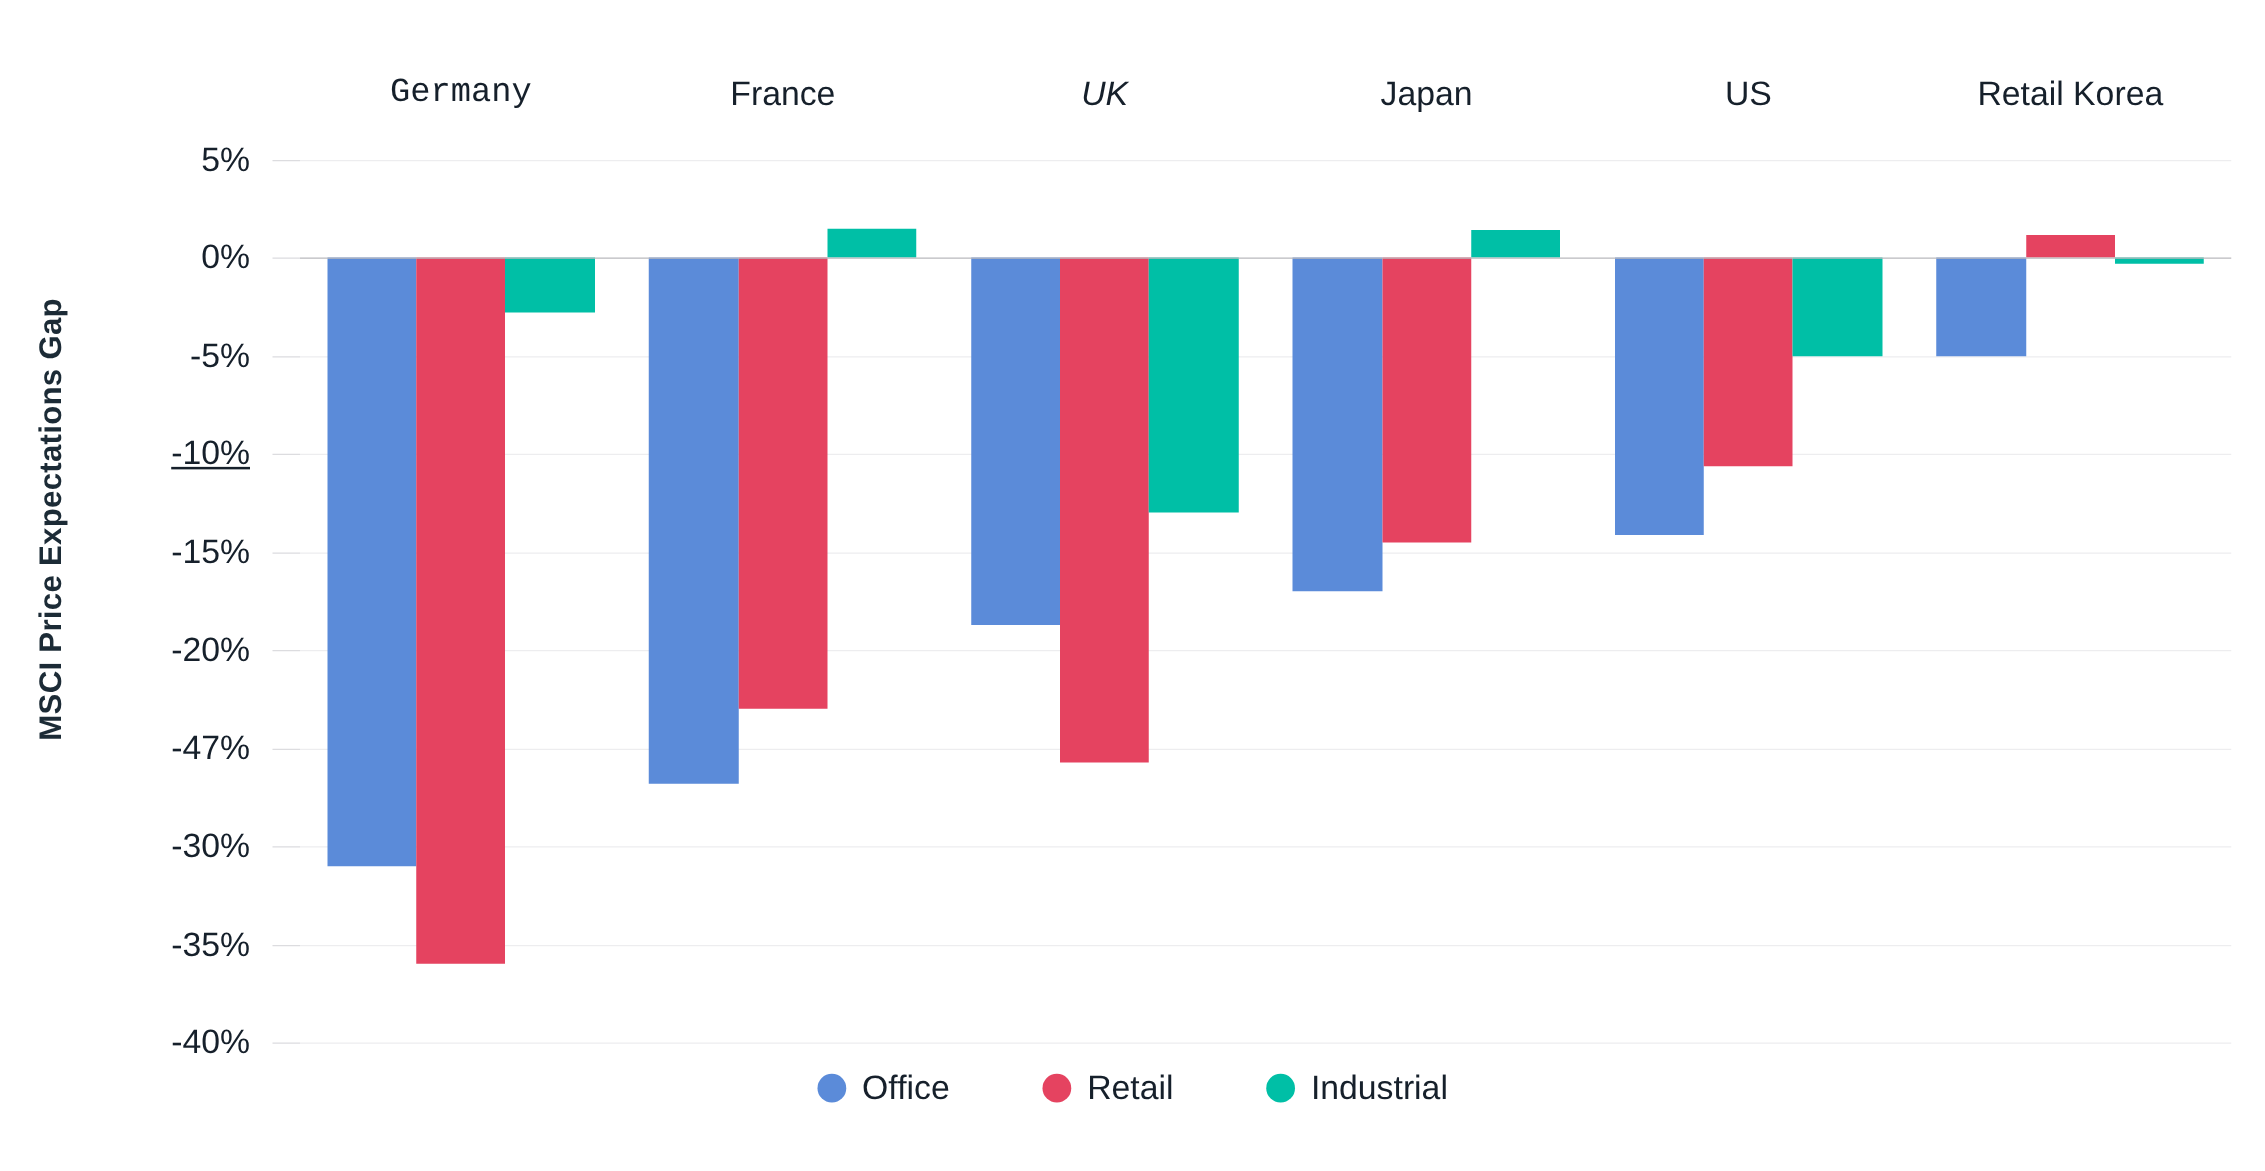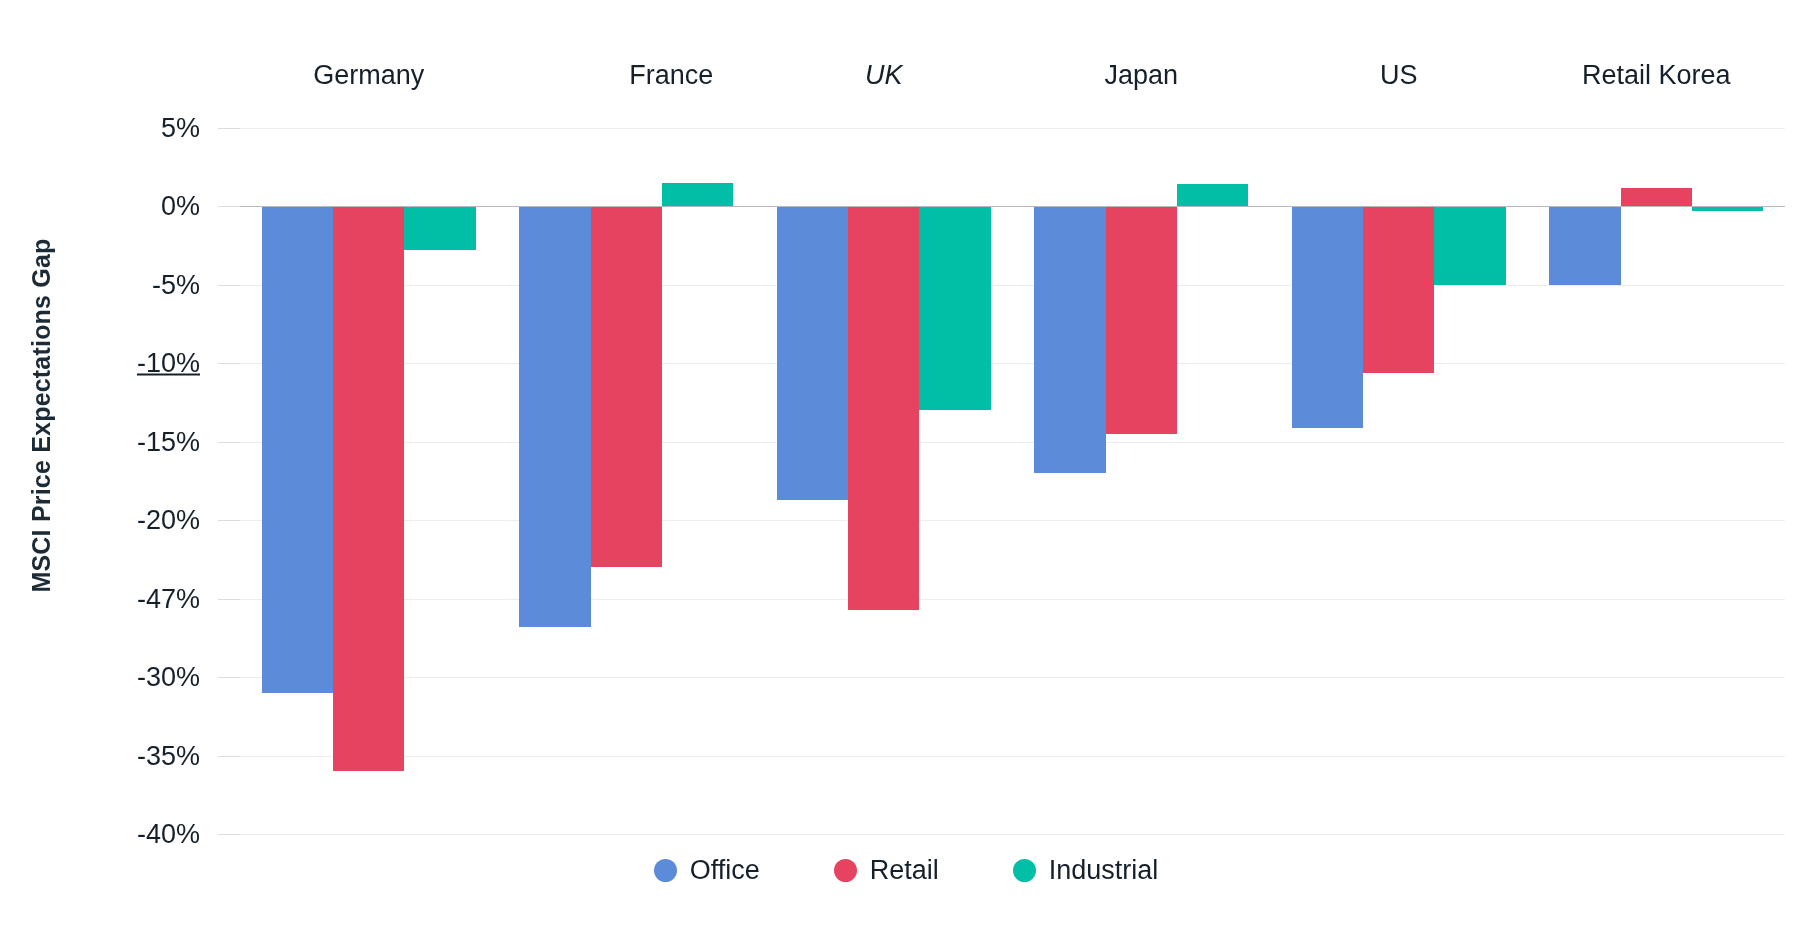--- a/index.html
+++ b/index.html
@@ -166,22 +166,22 @@
           <div class="ytick-label" style="top: 156.889px;">-5%</div>
           <div class="ytick-label" style="top: 235.333px; text-decoration: underline;">-10%</div>
           <div class="ytick-label" style="top: 313.778px; text-align: right;">-15%</div>
           <div class="ytick-label" style="top: 392.222px;">-20%</div>
           <div class="ytick-label" style="top: 470.667px;">-47%</div>
           <div class="ytick-label" style="top: 549.111px;">-30%</div>
           <div class="ytick-label" style="top: 627.556px;">-35%</div>
           <div class="ytick-label" style="top: 706px;">-40%</div>
         </div>
       <div id="cat-labels">
-          <div class="cat-label" style="left: 128.75px; top: -68px;">Germany</div>
-          <div class="cat-label" style="left: 386.25px; top: -68px; margin-left: 45px;">France</div>
+          <div class="cat-label" style="left: 128.75px; top: -68px; font-family: Liberation Mono, monospace;">Germany</div>
+          <div class="cat-label" style="left: 386.25px; top: -68px;">France</div>
           <div class="cat-label" style="left: 643.75px; top: -68px; font-style: italic;">UK</div>
           <div class="cat-label" style="left: 901.25px; top: -68px;">Japan</div>
           <div class="cat-label" style="left: 1158.75px; top: -68px;">US</div>
           <div class="cat-label" style="left: 1416.25px; top: -68px;">Retail Korea</div>
         </div>
       <div id="bars">
           <div class="bar" title="Germany – Office: -31%" style="left: 21.8875px; width: 71.2417px; top: 78.4444px; height: 486.356px; background: rgb(91, 139, 217);"></div>
           <div class="bar" title="Germany – Retail: -36%" style="left: 93.1292px; width: 71.2417px; top: 78.4444px; height: 564.8px; background: rgb(229, 67, 96);"></div>
           <div class="bar" title="Germany – Industrial: -2.8%" style="left: 164.371px; width: 71.2417px; top: 78.4444px; height: 43.9289px; background: rgb(0, 191, 166);"></div>
           <div class="bar" title="France – Office: -26.8%" style="left: 279.387px; width: 71.2417px; top: 78.4444px; height: 420.462px; background: rgb(91, 139, 217);"></div>

